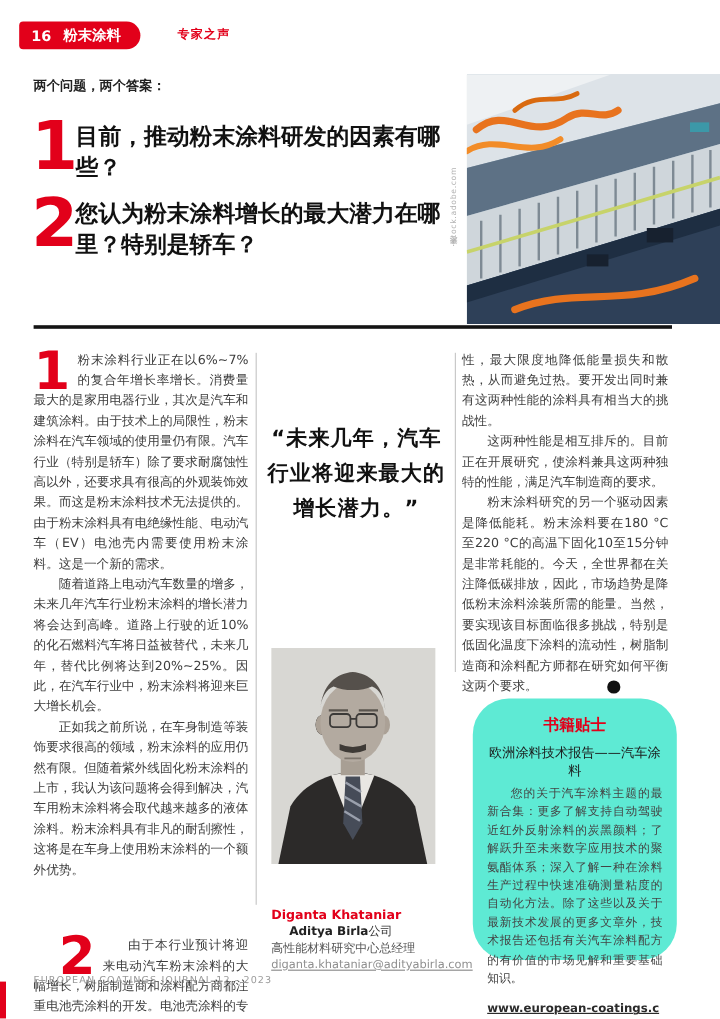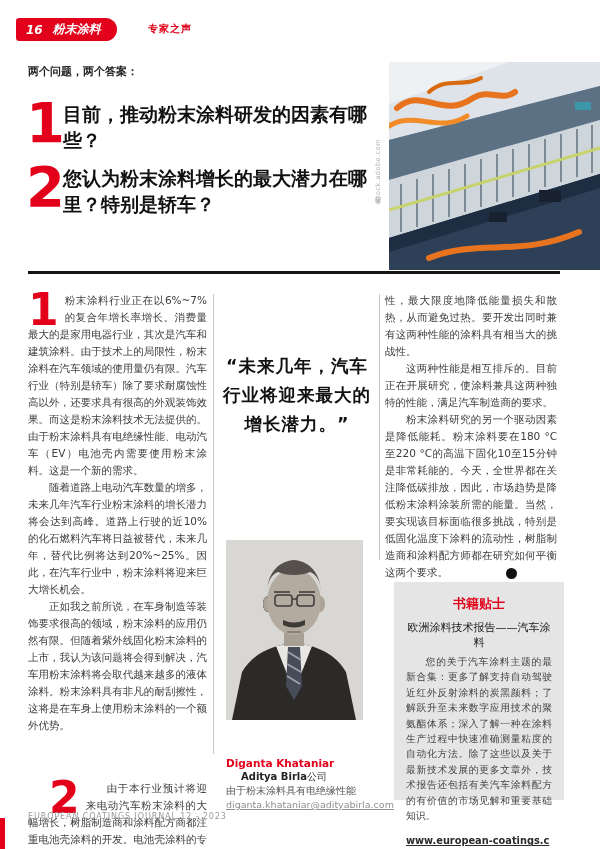--- a/index.html
+++ b/index.html
@@ -3,21 +3,21 @@
 <meta charset="utf-8">
 <style>
   * { margin:0; padding:0; box-sizing:border-box; }
   html,body { background:#fff; }
   body { font-family:"DejaVu Sans", sans-serif; color:#333; }
   .page { position:relative; width:600px; height:849px; background:#fff; overflow:hidden; margin:0 auto; }
 
   
   .header-pill { position:absolute; left:16px; top:18px; height:23px; padding:0 16px 0 10px;
     background:#e2001a; border-radius:4px 14px 14px 4px; display:flex; align-items:center; gap:10px;
-    color:#fff; font-weight:bold; font-size:12px;font-style:italic; }
+    color:#fff; font-weight:bold; font-size:12px; }
   .rubric { position:absolute; left:148px; top:22px; color:#e2001a; font-weight:bold; font-size:10px; letter-spacing:1px; }
 
   .intro { position:absolute; left:28px; top:64px; font-size:11px; font-weight:bold; color:#222; }
 
   .q-block { position:absolute; left:26px; display:flex; align-items:flex-start; }
   .q-num { color:#e2001a; font-size:56px; font-weight:bold; line-height:50px; width:37px; flex:0 0 37px; }
   .q-text { font-size:19px; font-weight:bold; color:#111; line-height:26px; padding-top:3px; }
   .q1 { top:98px; width:360px; }
   .q2 { top:162px; width:372px; }
 
@@ -50,21 +50,21 @@
     font-size:17.5px; font-weight:bold; color:#111; line-height:29px; letter-spacing:1px; }
   .portrait { position:absolute; left:226px; top:540px; width:137px; height:180px; }
   .caption { position:absolute; left:226px; top:756px; width:150px; font-size:10px; line-height:14px; }
   .cap-name { color:#e2001a; font-weight:bold; font-size:10.5px; }
   .cap-co b { color:#222;margin-left:15px; }
   .cap-title { color:#555; }
   .cap-mail { color:#8f8f8f; text-decoration:underline; font-size:9.5px; }
 
   
   .book-box { position:absolute; left:394px; top:582px; width:170px; height:218px;
-    background:#e5e5e5; padding:13px 12px 10px 12px; }
+    background:#5eead4; padding:13px 12px 10px 12px;border-radius:30px; }
   .book-label { text-align:center; color:#e2001a; font-weight:bold; font-size:13px; margin-bottom:7px; }
   .book-title { text-align:center; color:#1a1a1a; font-weight:normal; font-size:11px; margin-bottom:4px; }
   .book-body { font-size:9.8px; line-height:15.4px; text-align:justify; color:#444; text-indent:2em; }
   .book-url { margin-top:11px; font-size:9.8px; font-weight:600; color:#2b2b2b;
     text-decoration:underline; word-break:break-all; line-height:14px; }
 
   .footer { position:absolute; left:28px; top:812px; font-size:8px; color:#9a9a9a; letter-spacing:.9px; }
   .edge-bar { position:absolute; left:0; top:818px; width:5px; height:31px; background:#e2001a; }
 </style>
 </head>
@@ -160,21 +160,21 @@
       <line x1="48" y1="52" x2="64" y2="52" stroke="#5a544e" stroke-width="2"></line>
       <line x1="73" y1="52" x2="89" y2="52" stroke="#5a544e" stroke-width="2"></line>
       <path d="M 57,80 Q 68,85 79,80 L 79,85 Q 68,90 57,85 Z" fill="#3e3a36"></path>
       <line x1="61" y1="92" x2="75" y2="92" stroke="#7d756c" stroke-width="1.5"></line>
     </svg>
   </div>
 
   <div class="caption">
     <div class="cap-name">Diganta Khataniar</div>
     <div class="cap-co"><b>Aditya Birla</b><span>公司</span></div>
-    <div class="cap-title">由于粉末涂料具有电绝缘性能</div>
+    <div class="cap-title">高性能材料研究中心总经理</div>
     <div class="cap-mail">diganta.khataniar@adityabirla.com</div>
   </div>
 
   <div class="col col3">
     <p class="noindent">性，最大限度地降低能量损失和散热，从而避免过热。要开发出同时兼有这两种性能的涂料具有相当大的挑战性。</p>
     <p>这两种性能是相互排斥的。目前正在开展研究，使涂料兼具这两种独特的性能，满足汽车制造商的要求。</p>
     <p><span>粉末涂料研究的另一个驱动因素是降低能耗。粉末涂料要在180 °C至220 °C的高温下固化10至15分钟是非常耗能的。今天，全世界都在关注降低碳排放，因此，市场趋势是降低粉末涂料涂装所需的能量。当然，要实现该目标面临很多挑战，特别是低固化温度下涂料的流动性，树脂制造商和涂料配方师都在研究如何平衡这两个要求。</span><span class="end-marker">❮</span></p>
   </div>
 
   <div class="book-box">

